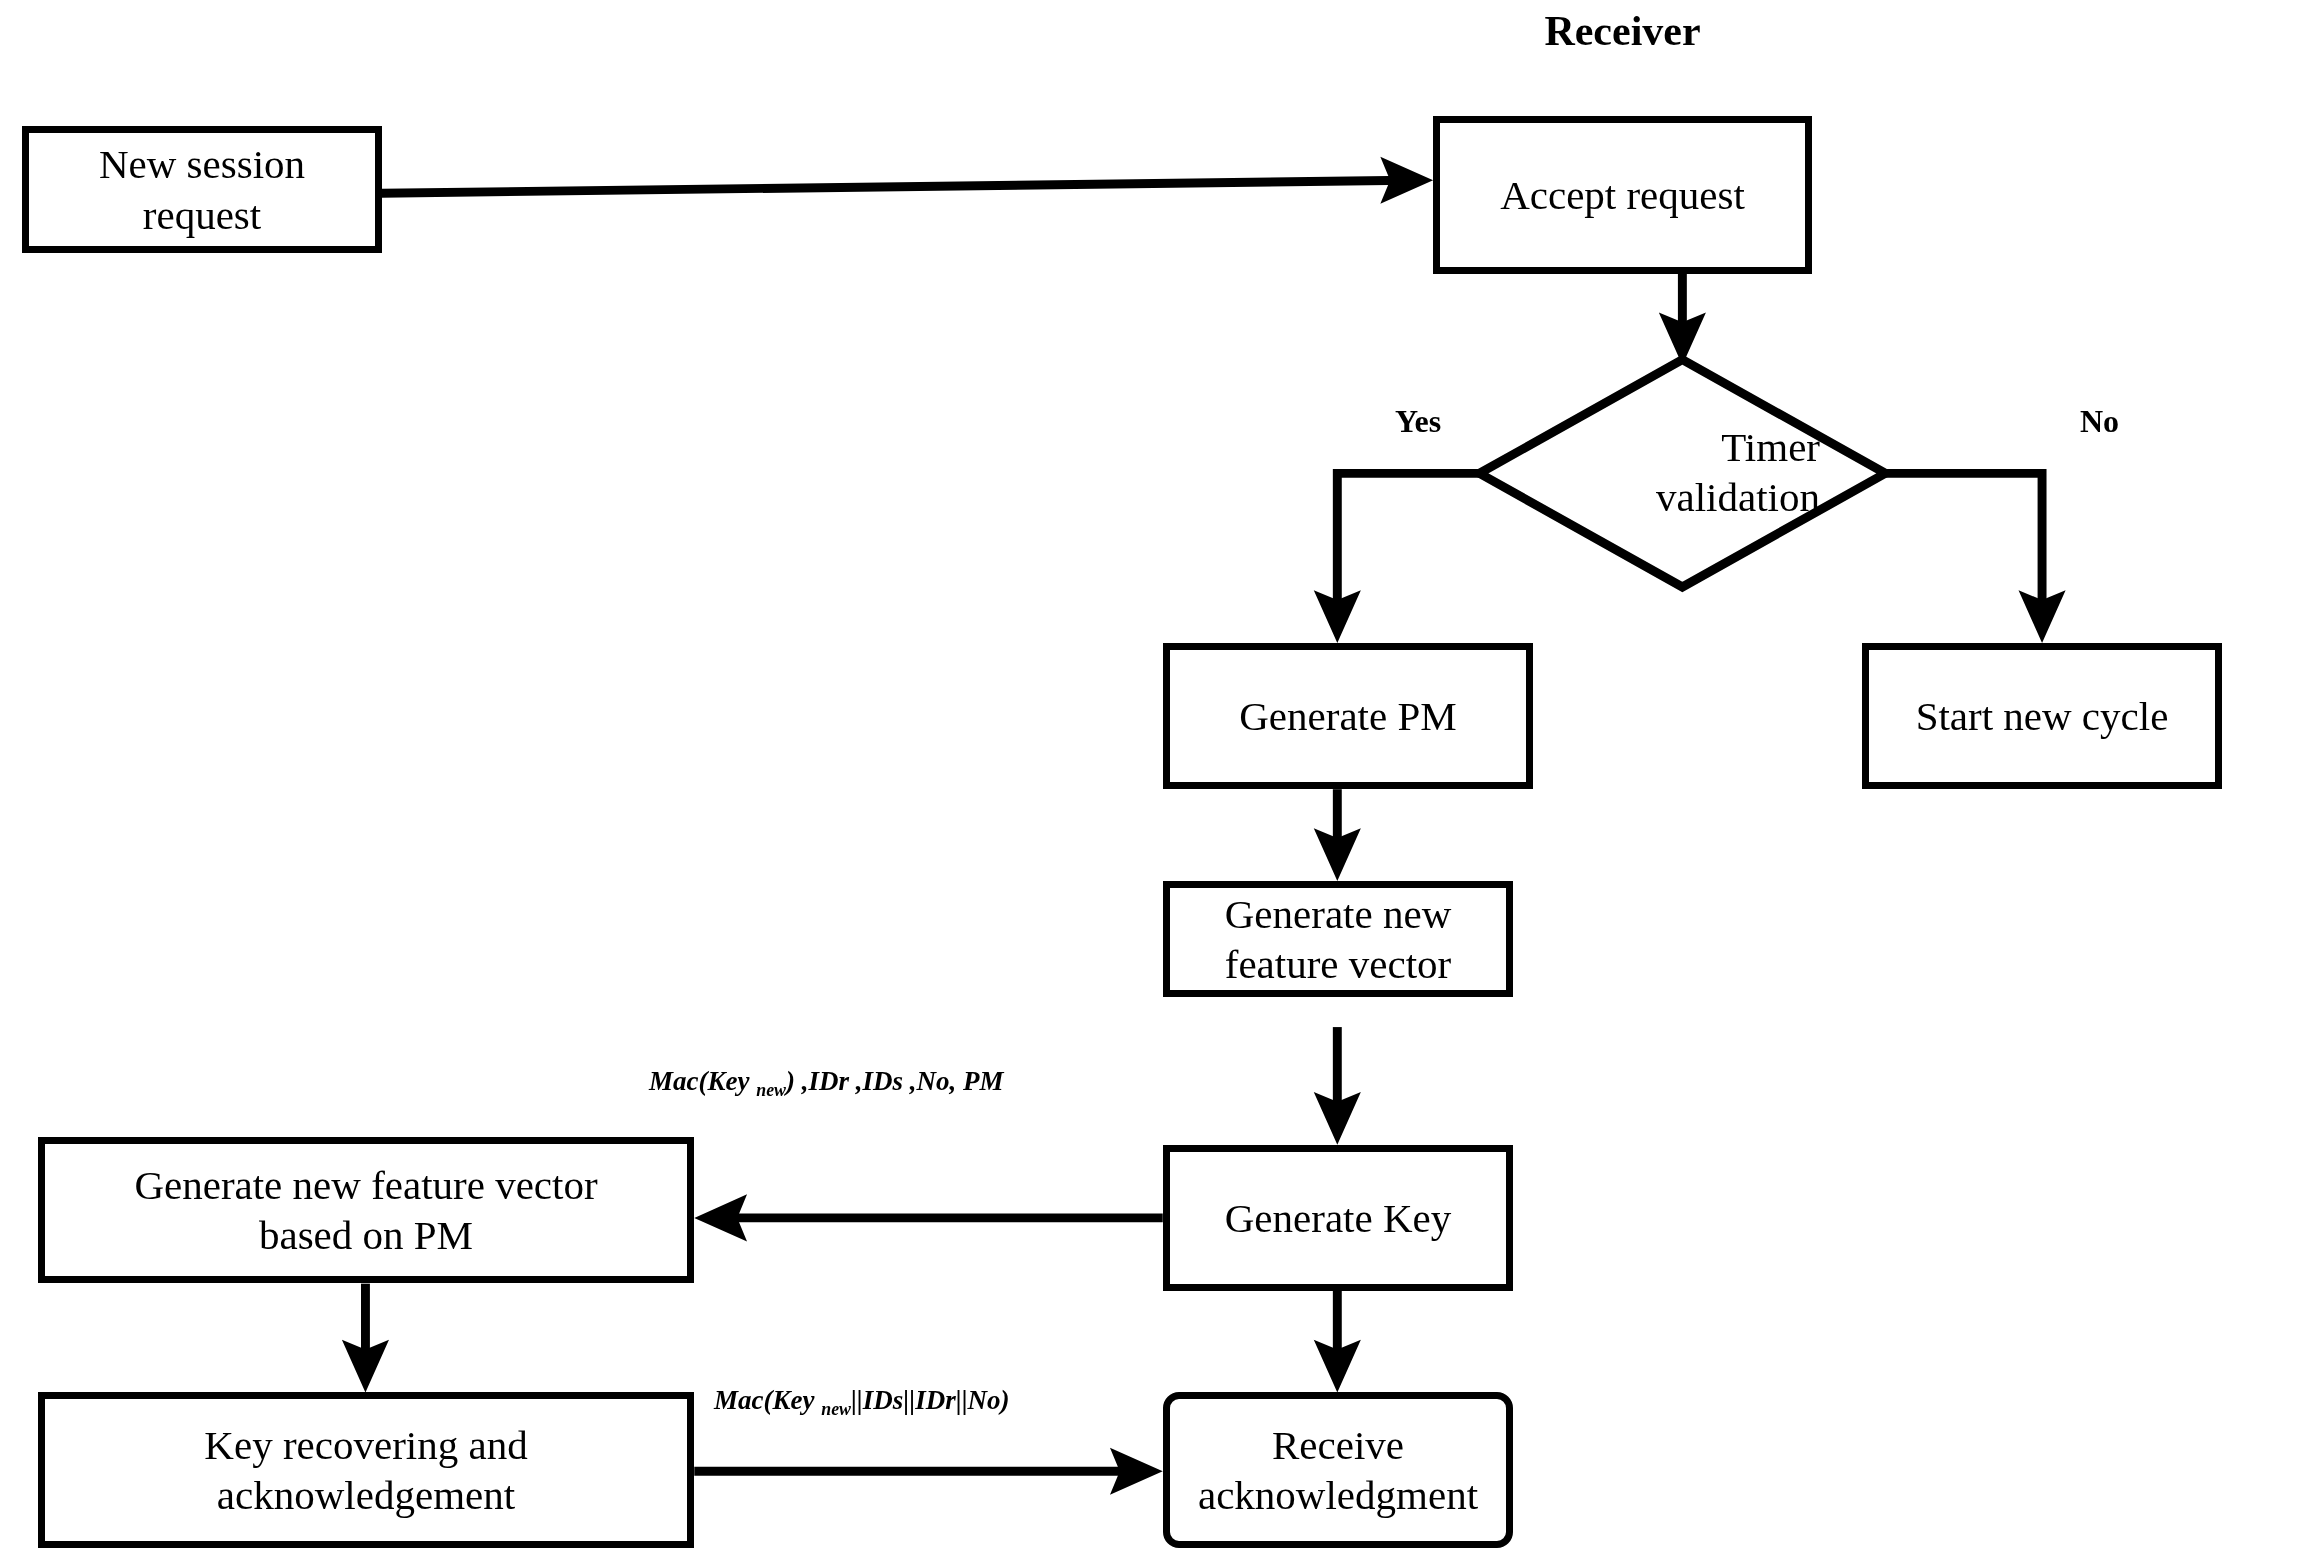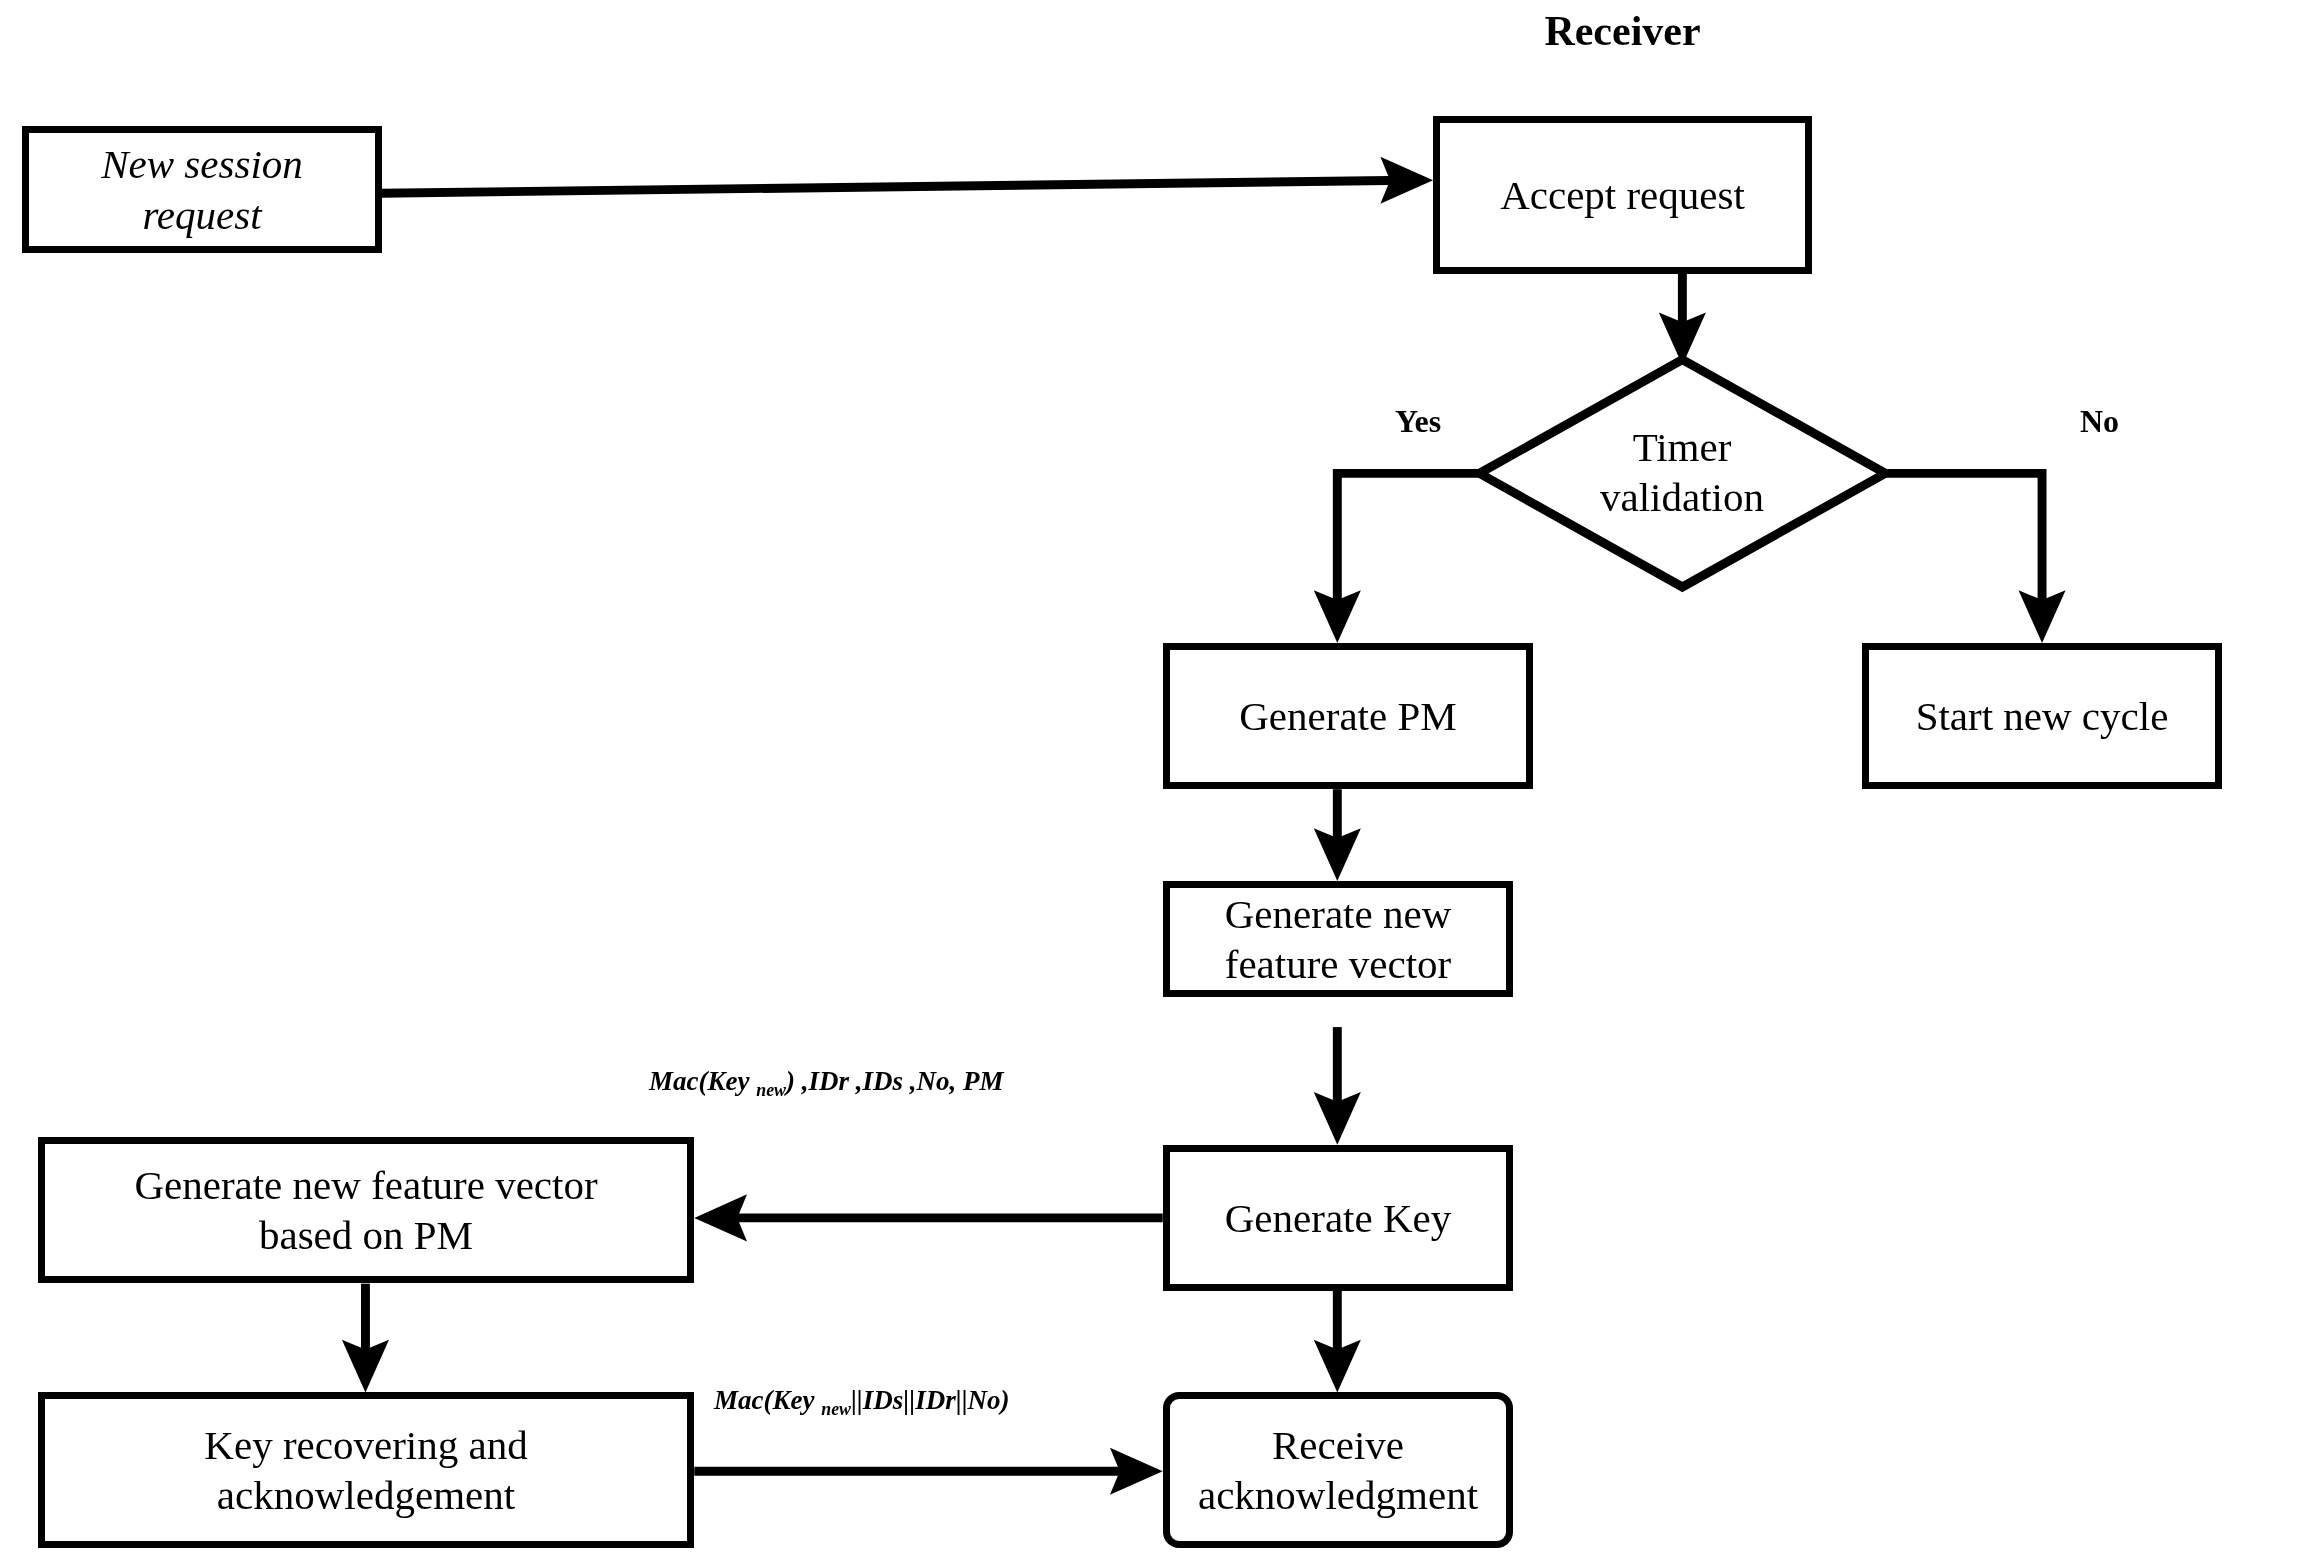--- a/index.html
+++ b/index.html
@@ -142,21 +142,21 @@
     </g>
 
     <g>
       <line x1="855" y1="1812" x2="1390" y2="1812" stroke="#000000" stroke-width="11"></line>
       <polygon points="1432,1812 1367,1783 1379,1812 1367,1841" fill="#000000"></polygon>
     </g>
   </svg>
 
   <div class="lane-title" style="left:1433px; top:6.5px; width:379px;">Receiver</div>
 
-  <div class="node-box" style="left:22px; top:126px; width:360px; height:127px;font-style:italic;">New session request</div>
+  <div class="node-box" style="left:22px; top:126px; width:360px; height:127px;">New session request</div>
 
   <div class="node-box" style="left:1433px; top:116px; width:379px; height:158px;">Accept request</div>
 
   <div class="node-box" style="left:1163px; top:643px; width:370px; height:146px;">Generate PM</div>
 
   <div class="node-box" style="left:1862px; top:643px; width:360px; height:146px;text-align:center;">Start  new cycle</div>
 
   <div class="node-box" style="left:1163px; top:881px; width:350px; height:116px;">Generate new
 feature vector</div>
 
@@ -164,21 +164,21 @@
 
   <div class="node-box" style="left:1163px; top:1392px; width:350px; height:156px;border-radius:16px;">Receive
 acknowledgment</div>
 
   <div class="node-box" style="left:38px; top:1137px; width:656px; height:146px;">Generate new feature vector
 based on PM</div>
 
   <div class="node-box" style="left:38px; top:1392px; width:656px; height:156px;">Key recovering and
 acknowledgement</div>
 
-  <div class="diamond-label" style="left:1544px; top:422px; width:276px;">Timer
+  <div class="diamond-label" style="left:1544px; top:422px; width:276px;text-align:right;">Timer
 validation</div>
 
   <div class="branch-label" style="left:1395px; top:403px;">Yes</div>
   <div class="branch-label" style="left:2080px; top:403px;">No</div>
 
   <div class="edge-label" style="left:649px; top:1060px;">
     <span>Mac(Key </span><sub>new</sub><span>) ,IDr ,IDs ,No, PM</span>
   </div>
 
   <div class="edge-label" style="left:714px; top:1379px;">

